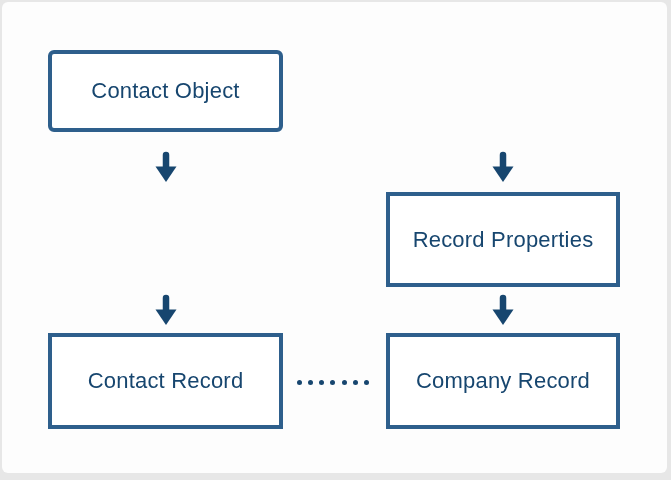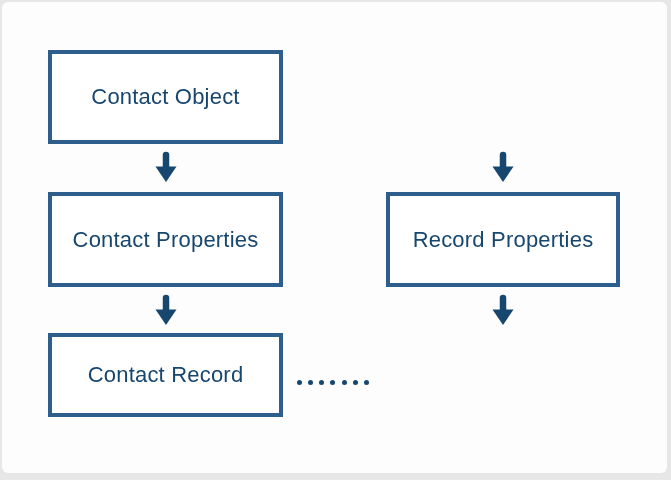--- a/index.html
+++ b/index.html
@@ -33,23 +33,23 @@
     justify-content: center;
   }
   .box-label {
     font-size: 22px;
     color: #17466f;
     letter-spacing: 0.2px;
     white-space: nowrap;
   }
   .col-left  { left: 48px;  width: 235px; }
   .col-right { left: 386px; width: 234px; }
-  .row-1 { top: 50px;  height: 94px; }
+  .row-1 { top: 50px;  height: 82px; border-radius: 6px; }
   .row-2 { top: 192px; height: 95px; }
-  .row-3 { top: 333px; height: 84px; }
+  .row-3 { top: 333px; height: 96px; }
 
   .arrow {
     position: absolute;
     width: 24px;
     height: 32px;
   }
   .arrow svg { display: block; }
   .arrow-l { left: 154px; }
   .arrow-r { left: 491px; }
   .arrow-row-1 { top: 151px; }
@@ -74,29 +74,29 @@
 </style>
 </head>
 <body>
 
 <div class="stage">
   <div class="card"></div>
 
   <div class="box col-left row-1">
     <span class="box-label">Contact Object</span>
   </div>
-  <div class="box col-left row-2">
-    <span class="box-label">Contact Properties</span>
-  </div>
   <div class="box col-left row-3">
     <span class="box-label">Contact Record</span>
   </div>
 
   <div class="box col-right row-2">
     <span class="box-label">Record Properties</span>
+  </div>
+  <div class="box col-right row-3">
+    <span class="box-label">Company Record</span>
   </div>
 
   <div class="arrow arrow-l arrow-row-1">
     <svg width="24" height="32" viewBox="0 0 24 32" xmlns="http://www.w3.org/2000/svg">
       <line x1="12" y1="4" x2="12" y2="16" stroke="#17466f" stroke-width="6.5" stroke-linecap="round"></line>
       <path d="M1.5 15.5 H22.5 L12 31 Z" fill="#17466f"></path>
     </svg>
   </div>
   <div class="arrow arrow-l arrow-row-2">
     <svg width="24" height="32" viewBox="0 0 24 32" xmlns="http://www.w3.org/2000/svg">

